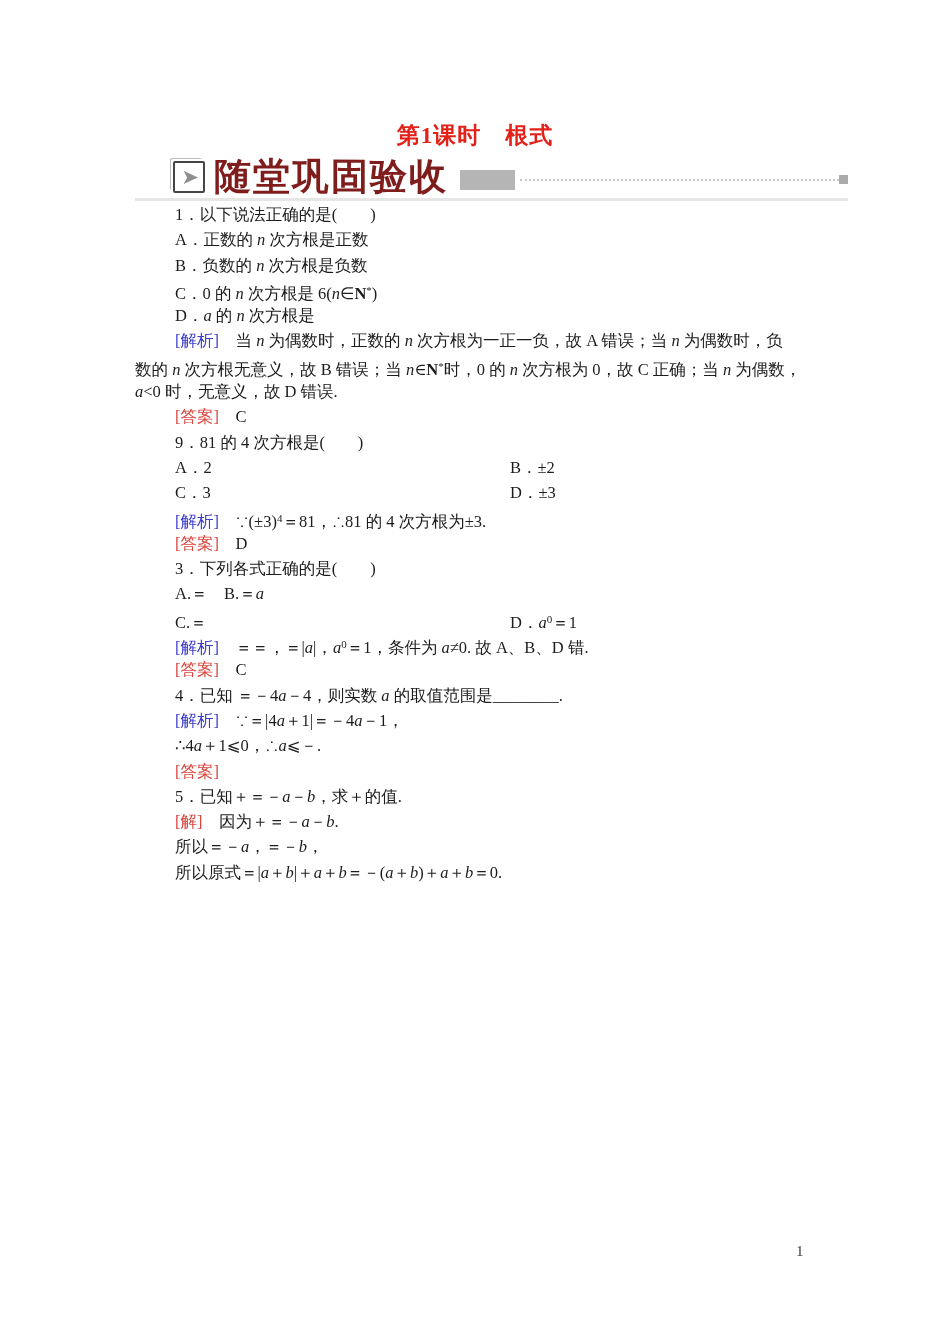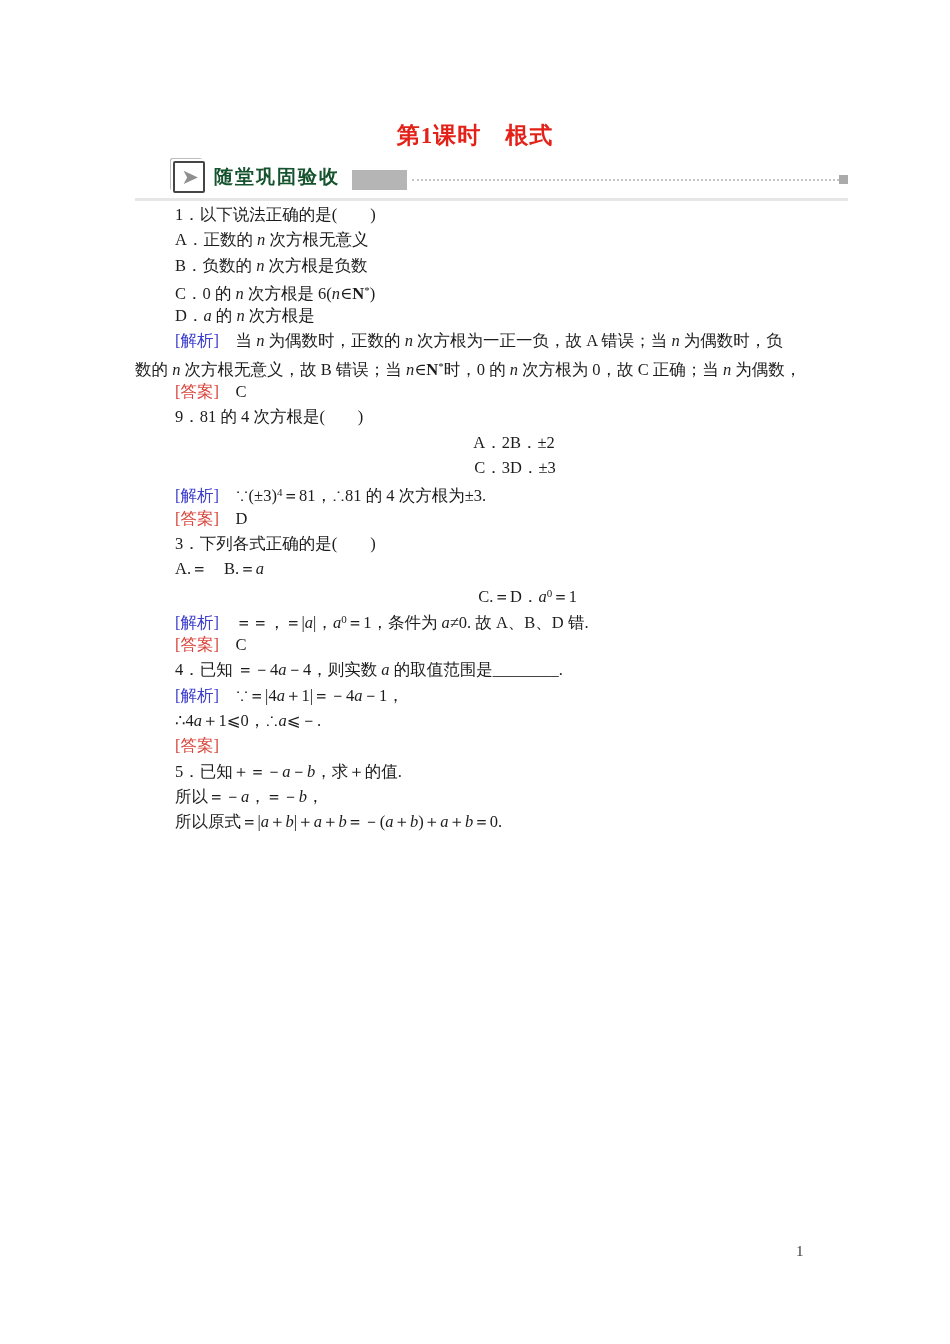--- a/index.html
+++ b/index.html
@@ -33,43 +33,43 @@
     box-shadow:-2px -2px 0 #ffffff, -3px -3px 0 #bdbdbd;
     flex:0 0 auto;
   }
   .section-icon span {
     font-size:21px; line-height:1; color:#8f8f8f;
     transform:translateX(1px);
     font-family:"DejaVu Sans","Liberation Sans",sans-serif;
   }
   .section-title {
     font-family:"Liberation Sans","DejaVu Sans",sans-serif;
-    font-weight:bold; font-size:19px; color:#14532d;
+    font-weight:bold; font-size:37px; color:#7f1d1d;
     margin-left:9px; letter-spacing:2px; white-space:nowrap;
   }
   .header-box {
     width:55px; height:20px; background:#b5b5b5;
     margin-left:12px; margin-top:6px; flex:0 0 auto;
   }
   .header-dots {
     flex:1 1 auto; height:0;
     border-top:2px dotted #c6c6c6;
     margin-left:5px; margin-top:6px;
   }
   .header-dots-end {
     width:9px; height:9px; background:#ababab;
     margin-top:4px; flex:0 0 auto;
   }
   .content {
     position:absolute; top:202px; left:135px; width:713px;
     font-size:16.5px; line-height:25.3px;
   }
   .line { white-space:nowrap; height:25.3px; }
-  .line.indent { padding-left:40px; }
-  .cols .col-left { display:inline-block; width:335px;text-align:right; }
+  .line.indent { padding-left:40px;font-family:Liberation Serif, serif; }
+  .cols .col-left { display:inline-block; width:335px; }
   .cols .col-right { display:inline-block; }
   .seg-i  { font-style:italic; }
   .seg-b  { font-weight:bold; }
   .seg-sup { font-size:11px; vertical-align:5px; }
   .seg-blue { color:#3c3ccd; }
   .seg-red  { color:#d8453c; }
   .page-number {
     position:absolute; top:1243px; left:796px;
     font-size:15px; color:#3a3a3a;
   }
@@ -86,41 +86,43 @@
       <span>➤</span>
     </div>
     <div class="section-title">随堂巩固验收</div>
     <div class="header-box"></div>
     <div class="header-dots"></div>
     <div class="header-dots-end"></div>
   </div>
 
   <div class="content">
       <div class="line indent"><span>1．以下说法正确的是(　　)</span></div>
-      <div class="line indent"><span>A．正数的 </span><span class="seg-i">n</span><span> 次方根无意义</span></div>
+      <div class="line indent"><span>A．正数的 </span><span class="seg-i">n</span><span> 次方根是正数</span></div>
       <div class="line indent"><span>B．负数的 </span><span class="seg-i">n</span><span> 次方根是负数</span></div>
       <div class="line indent"><span>C．0 的 </span><span class="seg-i">n</span><span> 次方根是 6(</span><span class="seg-i">n</span><span>∈</span><span class="seg-b">N</span><span class="seg-sup">*</span><span>)</span></div>
       <div class="line indent"><span>D．</span><span class="seg-i">a</span><span> 的 </span><span class="seg-i">n</span><span> 次方根是</span></div>
       <div class="line indent"><span class="seg-blue">[解析]</span><span>　当 </span><span class="seg-i">n</span><span> 为偶数时，正数的 </span><span class="seg-i">n</span><span> 次方根为一正一负，故 A 错误；当 </span><span class="seg-i">n</span><span> 为偶数时，负</span></div>
       <div class="line"><span>数的 </span><span class="seg-i">n</span><span> 次方根无意义，故 B 错误；当 </span><span class="seg-i">n</span><span>∈</span><span class="seg-b">N</span><span class="seg-sup">*</span><span>时，0 的 </span><span class="seg-i">n</span><span> 次方根为 0，故 C 正确；当 </span><span class="seg-i">n</span><span> 为偶数，</span></div>
+      <div class="line"><span class="seg-i">a</span><span>&lt;0 时，无意义，故 D 错误.</span></div>
       <div class="line indent"><span class="seg-red">[答案]</span><span>　C</span></div>
       <div class="line indent"><span>9．81 的 4 次方根是(　　)</span></div>
       <div class="line indent cols"><span class="col-left"><span>A．2</span></span><span class="col-right"><span>B．±2</span></span></div>
       <div class="line indent cols"><span class="col-left"><span>C．3</span></span><span class="col-right"><span>D．±3</span></span></div>
       <div class="line indent"><span class="seg-blue">[解析]</span><span>　∵(±3)</span><span class="seg-sup">4</span><span>＝81，∴81 的 4 次方根为±3.</span></div>
       <div class="line indent"><span class="seg-red">[答案]</span><span>　D</span></div>
       <div class="line indent"><span>3．下列各式正确的是(　　)</span></div>
       <div class="line indent"><span>A.＝　B.＝</span><span class="seg-i">a</span></div>
       <div class="line indent cols"><span class="col-left"><span>C.＝</span></span><span class="col-right"><span>D．</span><span class="seg-i">a</span><span class="seg-sup">0</span><span>＝1</span></span></div>
       <div class="line indent"><span class="seg-blue">[解析]</span><span>　＝＝，＝|</span><span class="seg-i">a</span><span>|，</span><span class="seg-i">a</span><span class="seg-sup">0</span><span>＝1，条件为 </span><span class="seg-i">a</span><span>≠0. 故 A、B、D 错.</span></div>
       <div class="line indent"><span class="seg-red">[答案]</span><span>　C</span></div>
       <div class="line indent"><span>4．已知 ＝－4</span><span class="seg-i">a</span><span>－4，则实数 </span><span class="seg-i">a</span><span> 的取值范围是________.</span></div>
       <div class="line indent"><span class="seg-blue">[解析]</span><span>　∵＝|4</span><span class="seg-i">a</span><span>＋1|＝－4</span><span class="seg-i">a</span><span>－1，</span></div>
       <div class="line indent"><span>∴4</span><span class="seg-i">a</span><span>＋1⩽0，∴</span><span class="seg-i">a</span><span>⩽－.</span></div>
       <div class="line indent"><span class="seg-red">[答案]</span></div>
       <div class="line indent"><span>5．已知＋＝－</span><span class="seg-i">a</span><span>－</span><span class="seg-i">b</span><span>，求＋的值.</span></div>
+      <div class="line indent"><span class="seg-red">[解]</span><span>　因为＋＝－</span><span class="seg-i">a</span><span>－</span><span class="seg-i">b</span><span>.</span></div>
       <div class="line indent"><span>所以＝－</span><span class="seg-i">a</span><span>，＝－</span><span class="seg-i">b</span><span>，</span></div>
       <div class="line indent"><span>所以原式＝|</span><span class="seg-i">a</span><span>＋</span><span class="seg-i">b</span><span>|＋</span><span class="seg-i">a</span><span>＋</span><span class="seg-i">b</span><span>＝－(</span><span class="seg-i">a</span><span>＋</span><span class="seg-i">b</span><span>)＋</span><span class="seg-i">a</span><span>＋</span><span class="seg-i">b</span><span>＝0.</span></div>
     </div>
 
   <div class="page-number">1</div>
 
 </div>
 
 </body></html>

